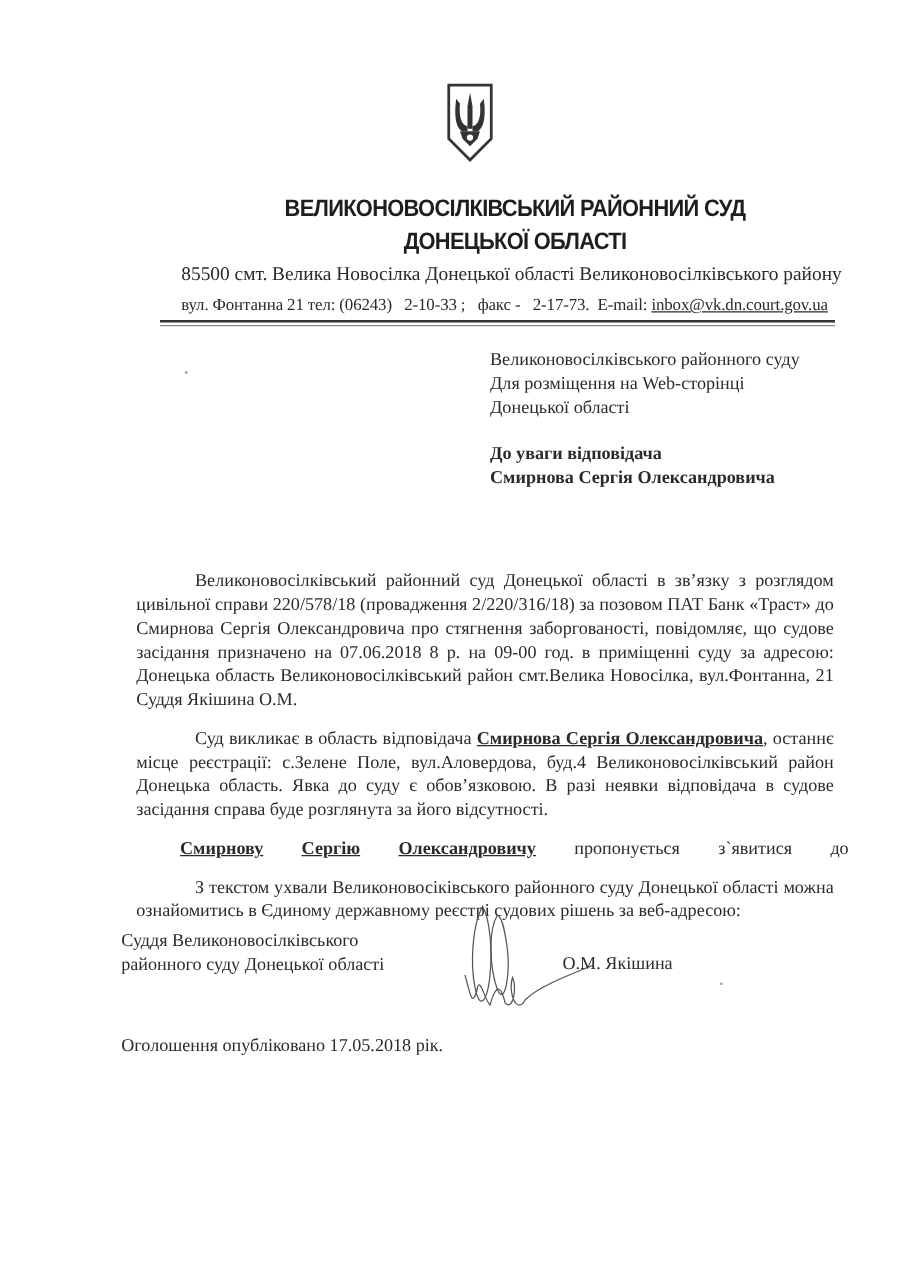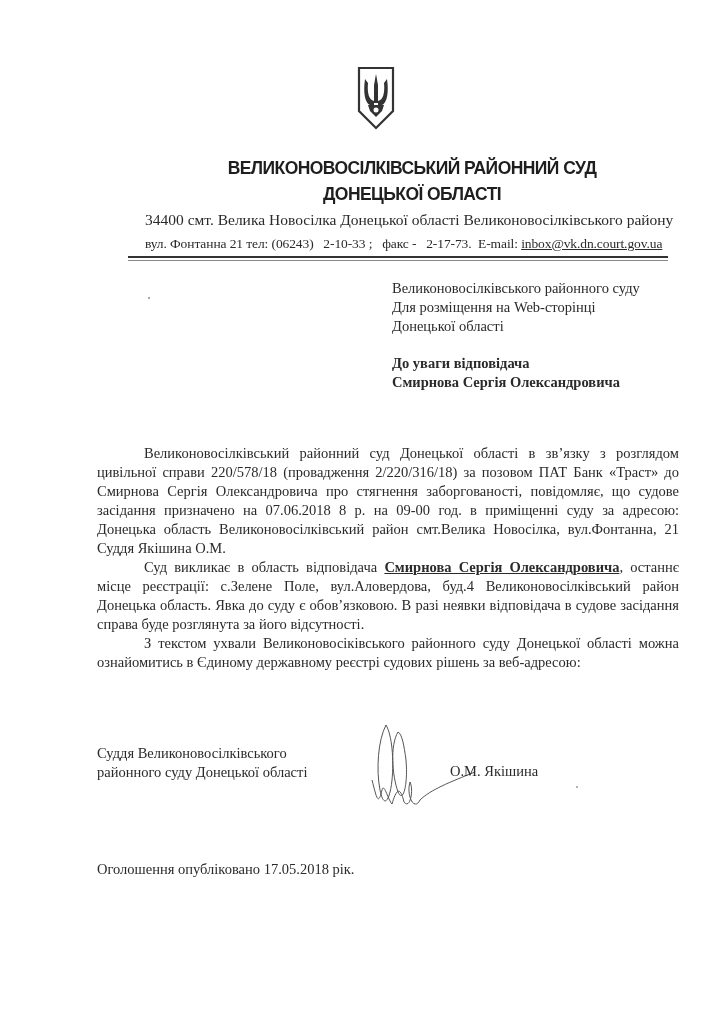--- a/index.html
+++ b/index.html
@@ -22,65 +22,73 @@
   .addr2 { left: 145px; top: 236px; font-size: 13.5px; white-space: nowrap; letter-spacing: -0.1px; }
   .addr2 .email { text-decoration: underline; }
   .hline { left: 128px; top: 256px; width: 540px; height: 0; border-top: 2px solid #333; }
   .hline2 { left: 128px; top: 260px; width: 540px; height: 0; border-top: 1px solid #888; }
   .recipient { left: 392px; top: 279px; font-size: 14.5px; line-height: 19px; }
   .recipient .attn { margin-top: 18px; font-weight: bold; }
   .body-text {
     left: 97px; top: 444px; width: 582px; font-size: 14.5px; line-height: 19px;
     text-align: justify;
   }
-  .body-text p { margin: 0; }
+  .body-text p { margin: 12px; }
   .indent { text-indent: 47px; }
   .bu { font-weight: bold; text-decoration: underline; }
   .spread { display: flex; justify-content: space-between; }
   .judge-block { left: 97px; top: 744px; font-size: 14.5px; line-height: 19px; }
   .judge-name { left: 450px; top: 763px; font-size: 14.5px; }
   .signature { left: 370px; top: 720px; width: 110px; height: 100px; }
-  .published { left: 97px; top: 829px; font-size: 14.5px; margin-top: 32px; }
+  .published { left: 97px; top: 829px; font-size: 14.5px; }
   .speck { left: 148px; top: 297px; width: 2px; height: 2px; background: #888; border-radius: 1px; }
   .speck2 { left: 576px; top: 786px; width: 2px; height: 2px; background: #999; border-radius: 1px; }
 </style>
 </head>
 <body>
 
 <div class="abs emblem">
   <svg width="40" height="66" viewBox="0 0 40 66">
     <path d="M3 3 H37 V46 L20 63 L3 46 Z" fill="none" stroke="#333" stroke-width="2.2"></path>
     <path d="M20 9 L22 20 L22 38 L18 38 L18 20 Z" fill="#333"></path>
     <path d="M9 14 C7 28 9 38 14 40 L18 40 L18 36 C13 35 11 28 12 18 Z" fill="#333"></path>
     <path d="M31 14 C33 28 31 38 26 40 L22 40 L22 36 C27 35 29 28 28 18 Z" fill="#333"></path>
     <path d="M12 40 L28 40 L26 46 L20 52 L14 46 Z" fill="#333"></path>
     <circle cx="20" cy="45" r="2.5" fill="#fff"></circle>
   </svg>
 </div>
 
 <div class="abs court-title t1">ВЕЛИКОНОВОСІЛКІВСЬКИЙ РАЙОННИЙ СУД</div>
 <div class="abs court-title t2">ДОНЕЦЬКОЇ ОБЛАСТІ</div>
 
-<div class="abs addr1">34400 смт. Велика Новосілка Донецької області Великоновосілківського району</div>
+<div class="abs addr1">85500 смт. Велика Новосілка Донецької області Великоновосілківського району</div>
 <div class="abs addr2"><span style="white-space:pre">вул. Фонтанна 21 тел: (06243)   2-10-33 ;   факс -   2-17-73.  E-mail: </span><span class="email">inbox@vk.dn.court.gov.ua</span></div>
 <div class="abs hline"></div>
 <div class="abs hline2"></div>
 <div class="abs speck"></div>
 
 <div class="abs recipient">
   <div>Великоновосілківського районного суду</div>
   <div>Для розміщення на Web-сторінці</div>
   <div>Донецької області</div>
   <div class="attn">До уваги відповідача</div>
   <div style="font-weight:bold">Смирнова Сергія Олександровича</div>
 </div>
 
 <div class="abs body-text">
   <p class="indent">Великоновосілківський районний суд Донецької області в зв’язку з розглядом цивільної справи 220/578/18 (провадження 2/220/316/18) за позовом ПАТ Банк «Траст» до Смирнова Сергія Олександровича про стягнення заборгованості,  повідомляє, що  судове засідання призначено на 07.06.2018 8 р. на 09-00 год. в приміщенні суду за адресою: Донецька область Великоновосілківський район смт.Велика Новосілка, вул.Фонтанна, 21 Суддя Якішина О.М.</p>
   <p class="indent"><span>Суд викликає в область відповідача </span><span class="bu">Смирнова Сергія Олександровича</span><span>, останнє місце реєстрації: с.Зелене Поле, вул.Аловердова, буд.4 Великоновосілківський район Донецька область. Явка до суду є обов’язковою. В разі неявки відповідача в судове засідання справа буде розглянута за його відсутності.</span></p>
+  <div class="spread" style="padding-left:47px">
+    <span class="bu">Смирнову</span>
+    <span class="bu">Сергію</span>
+    <span class="bu">Олександровичу</span>
+    <span>пропонується</span>
+    <span>з`явитися</span>
+    <span>до</span>
+  </div>
   <p class="indent">З текстом ухвали Великоновосіківського районного суду  Донецької області  можна ознайомитись в Єдиному державному реєстрі судових рішень за веб-адресою:</p>
 </div>
 
 <div class="abs judge-block">
   <div>Суддя Великоновосілківського</div>
   <div>районного суду Донецької області</div>
 </div>
 <div class="abs signature">
   <svg width="110" height="100" viewBox="0 0 110 100">
     <path d="M16 5 C8 20 6 50 10 70 C14 90 20 80 22 60 C24 40 22 15 16 5 Z" fill="none" stroke="#555" stroke-width="1"></path>

